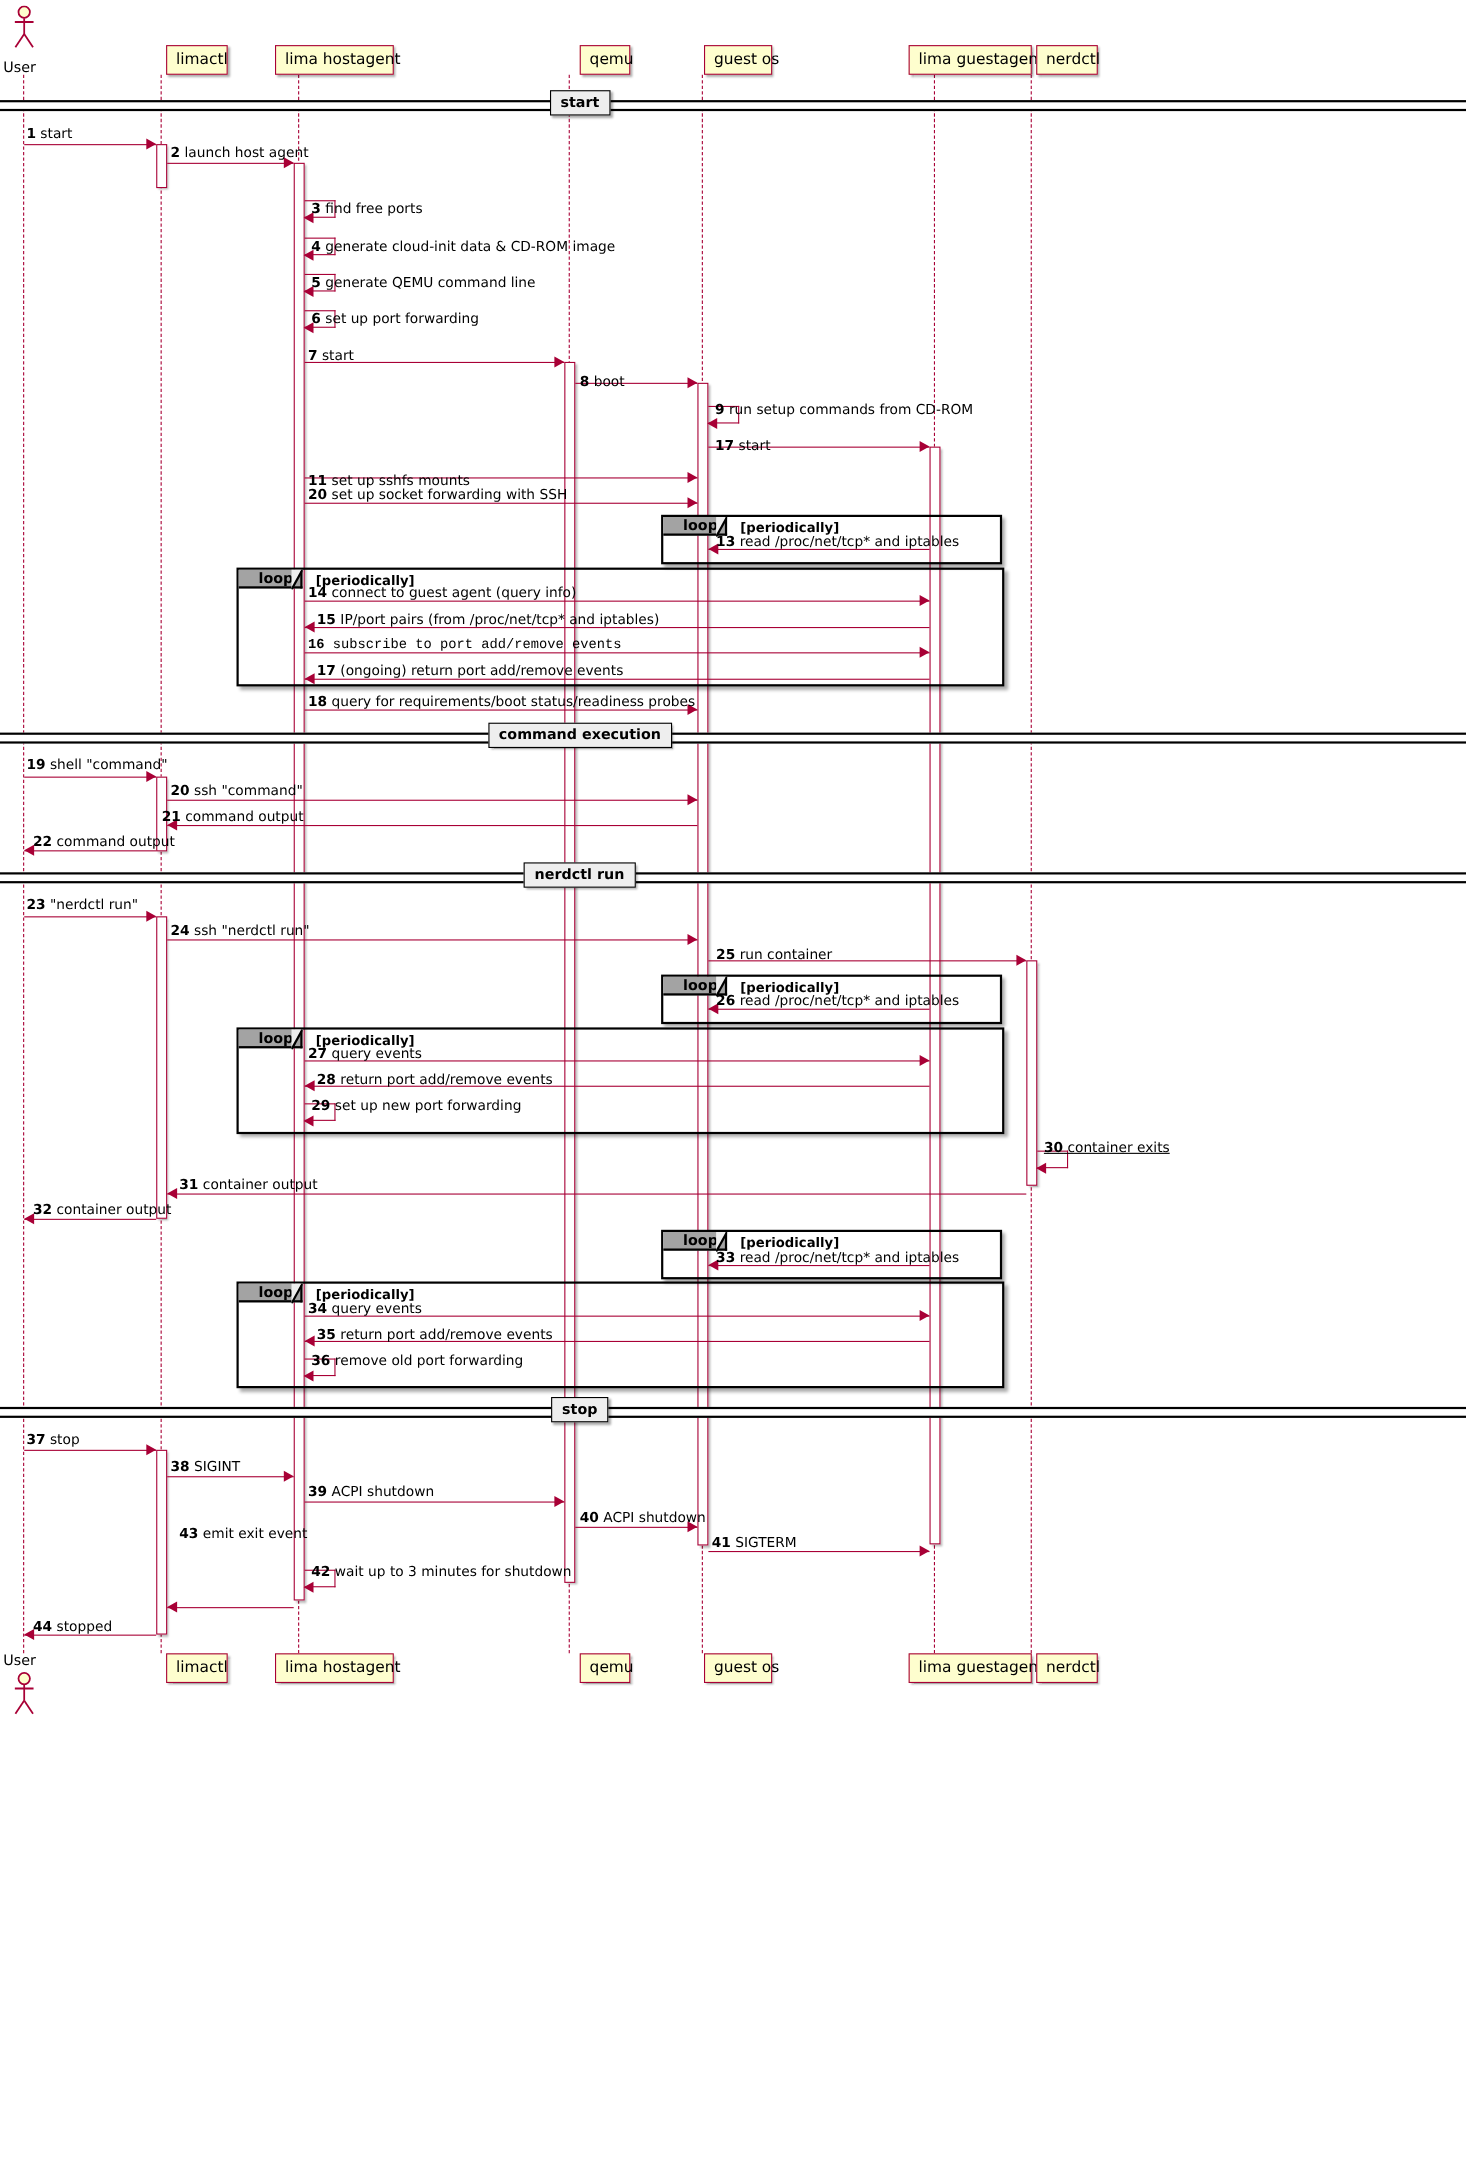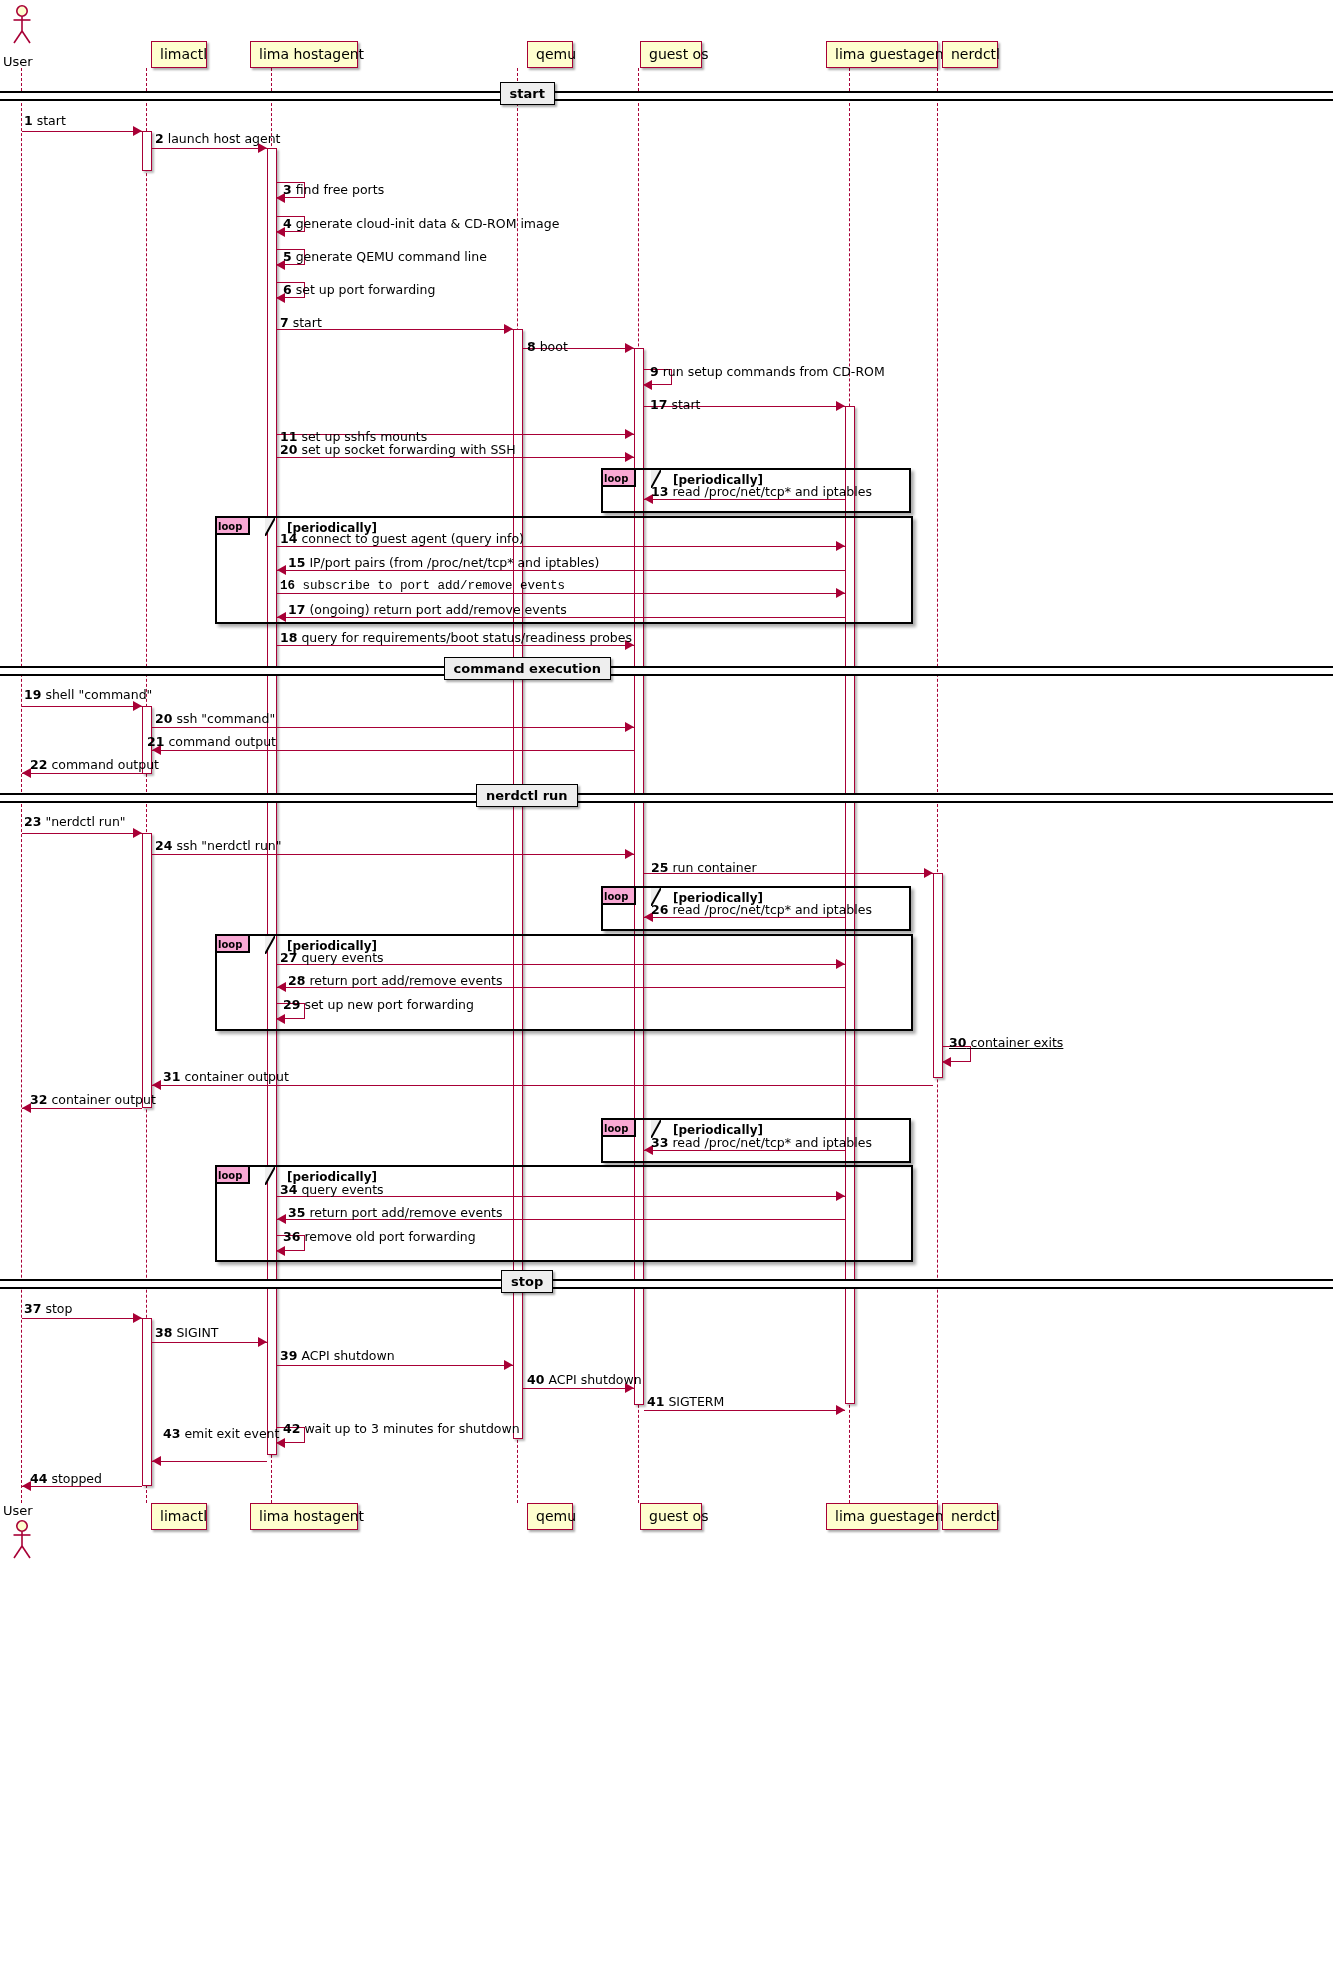--- a/index.html
+++ b/index.html
@@ -38,24 +38,24 @@
   
   .divider{position:absolute;left:0;width:1333px;height:6px;
            border-top:2px solid #000;border-bottom:2px solid #000;background:#fff;}
   .divlabel{position:absolute;background:#EEEEEE;border:1.5px solid #000;
             box-shadow:2px 2px 2px rgba(0,0,0,.33);
             font-size:13px;font-weight:bold;color:#000;padding:3px 9px;white-space:nowrap;}
 
   
   .frame{position:absolute;border:2px solid #000;background:transparent;
          box-shadow:3px 3px 3px rgba(0,0,0,.33);box-sizing:border-box;}
-  .frame-tab{position:absolute;background:#f9a8d4;border-right:2px solid #000;
+  .frame-tab{position:absolute;background:#a3a3a3;border-right:2px solid #000;
              border-bottom:2px solid #000;box-sizing:border-box;
-             font-size:10px;font-weight:bold;color:#000;
-             padding:2px 6px 2px 1px;white-space:nowrap;}
+             font-size:13px;font-weight:bold;color:#000;
+             padding:2px 6px 2px 18px;white-space:nowrap;}
   .frame-corner{position:absolute;width:0;height:0;}
   .frame-cond{position:absolute;font-size:12px;font-weight:bold;color:#000;white-space:nowrap;}
 </style>
 </head>
 <body>
 
 <div id="diagram">
     <div class="lifeline" style="left: 21.25px; top: 68px; height: 1435px;"></div>
     <div class="lifeline" style="left: 146.25px; top: 68px; height: 1435px;"></div>
     <div class="lifeline" style="left: 271.25px; top: 68px; height: 1435px;"></div>
@@ -283,17 +283,17 @@
     <div class="ahead r" style="left: 625px; top: 1383px;"></div>
     <div class="mlabel" style="left: 527px; top: 1373px;"><b>40</b> <span>ACPI shutdown</span></div>
     <div class="arrow" style="left: 644px; top: 1410px; width: 201px;"></div>
     <div class="ahead r" style="left: 836px; top: 1405px;"></div>
     <div class="mlabel" style="left: 647px; top: 1395px;"><b>41</b> <span>SIGTERM</span></div>
     <div class="selfmsg" style="left: 277px; top: 1427px; width: 28px; height: 16px; border-top: 1.5px solid rgb(168, 0, 54); border-right: 1.5px solid rgb(168, 0, 54); border-bottom: 1.5px solid rgb(168, 0, 54); border-left: none;"></div>
     <div class="ahead l" style="left: 276px; top: 1438px;"></div>
     <div class="mlabel" style="left: 283px; top: 1422px;"><b>42</b> <span>wait up to 3 minutes for shutdown</span></div>
     <div class="arrow" style="left: 152px; top: 1461px; width: 115px;"></div>
     <div class="ahead l" style="left: 152px; top: 1456px;"></div>
-    <div class="mlabel" style="left: 163px; top: 1427px; text-align: center;"><b>43</b> <span>emit exit event</span></div>
+    <div class="mlabel" style="left: 163px; top: 1387px; text-align: center;"><b>43</b> <span>emit exit event</span></div>
     <div class="arrow" style="left: 22px; top: 1486px; width: 120px;"></div>
     <div class="ahead l" style="left: 22px; top: 1481px;"></div>
     <div class="mlabel" style="left: 30px; top: 1472px;"><b>44</b> <span>stopped</span></div>
   </div>
 
 </body></html>

